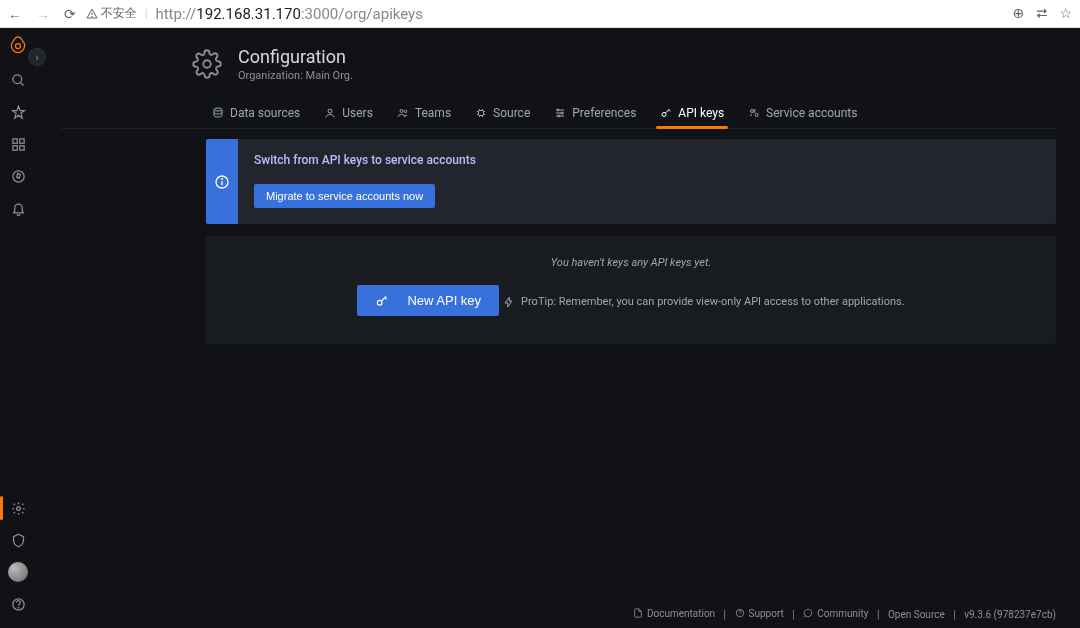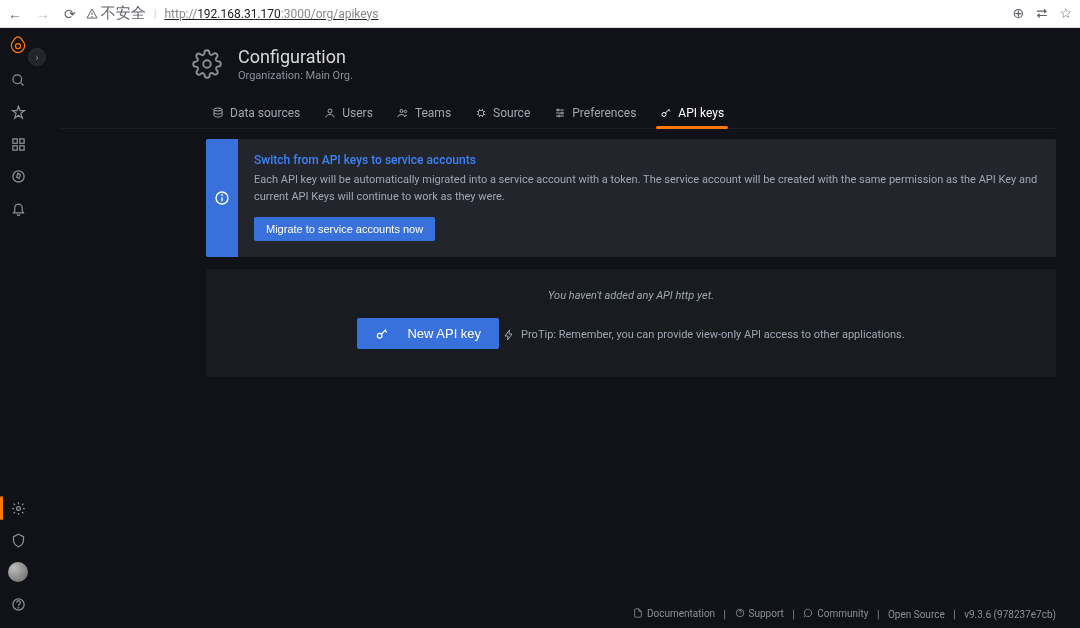--- a/index.html
+++ b/index.html
@@ -20,22 +20,22 @@
   align-items: center;
   padding: 0 8px;
   font-size: 11px;
   color: #5f6368;
   gap: 10px;
   border-bottom: 1px solid #ddd;
 }
 .browser-nav { display: flex; gap: 14px; align-items: center; }
 .browser-nav span { font-size: 14px; color: #5f6368; cursor: default; }
 .addr-wrap { display: flex; align-items: center; gap: 8px; flex: 1; }
-.warn-badge { display: inline-flex; align-items: center; gap: 3px; font-size: 15px; color: #5f6368; }
-.url-text { color: #202124; font-size: 12px; text-decoration: underline; }
+.warn-badge { display: inline-flex; align-items: center; gap: 3px; font-size: 12px; color: #5f6368; }
+.url-text { color: #202124; font-size: 15px; }
 .url-host { color: #202124; }
 .url-rest { color: #888; }
 .browser-actions { display: flex; gap: 12px; margin-left: auto; font-size: 14px; color: #5f6368; }
 
 .app { flex: 1; display: flex; height: calc(100% - 28px); position: relative; }
 .sidebar {
   width: 36px;
   background: #111217;
   display: flex;
   flex-direction: column;
@@ -130,21 +130,21 @@
 .info-banner .stripe {
   width: 32px;
   background: #3871dc;
   display: flex;
   align-items: center;
   justify-content: center;
   color: #fff;
   flex-shrink: 0;
 }
 .info-banner .body { padding: 14px 16px 16px; }
-.info-banner .title { font-size: 12px; font-weight: 500; color: #3b82f6; margin-bottom: 5px; }
+.info-banner .title { font-size: 12px; font-weight: 500; color: #c4b5fd; margin-bottom: 5px; }
 .info-banner .desc { font-size: 11px; color: #9fa7b3; line-height: 1.5; }
 .btn-primary {
   display: inline-flex; align-items: center; gap: 6px;
   background: #3871dc;
   color: #fff;
   font-size: 11px;
   padding: 6px 12px;
   border: none;
   border-radius: 2px;
   cursor: pointer;
@@ -336,40 +336,47 @@
           </svg>
         <span>Preferences</span>
       </div>
       <div class="tab active">
         <svg viewBox="0 0 24 24" fill="none" stroke="currentColor" stroke-width="2">
             <circle cx="8" cy="15" r="4"></circle>
             <path d="M11 12l8-8M17 6l3 3"></path>
           </svg>
         <span>API keys</span>
       </div>
+      <div class="tab">
+        <svg viewBox="0 0 24 24" fill="none" stroke="currentColor" stroke-width="2">
+            <circle cx="8" cy="8" r="3"></circle>
+            <circle cx="17" cy="16" r="3"></circle>
+            <path d="M10.5 6l5 0M10.5 10l5 0M6 14v4"></path>
+          </svg>
+        <span>Service accounts</span>
+      </div>
     </div>
 
     <div class="content">
       <div class="info-banner">
         <div class="stripe">
           <svg width="16" height="16" viewBox="0 0 24 24" fill="none" stroke="#fff" stroke-width="2">
               <circle cx="12" cy="12" r="9"></circle>
               <line x1="12" y1="11" x2="12" y2="17"></line>
               <circle cx="12" cy="7.5" r="0.5" fill="#fff"></circle>
             </svg>
         </div>
         <div class="body">
           <div class="title">Switch from API keys to service accounts</div>
-          <div class="desc">Each API key will be automatically migrated into a service account with a token. The service account will be created with the same permission as the API Key and current API Keys will continue to work as they were.</div>
           <button class="btn-primary">Migrate to service accounts now</button>
         </div>
       </div>
 
       <div class="panel">
-        <div class="empty-text">You haven't added any API http yet.</div>
+        <div class="empty-text">You haven't keys any API keys yet.</div>
         <button class="btn-new">
           <svg viewBox="0 0 24 24" fill="none" stroke="currentColor" stroke-width="2">
               <circle cx="8" cy="15" r="4"></circle>
               <path d="M11 12l8-8M17 6l3 3"></path>
             </svg>
           <span>New API key</span>
         </button>
         <div class="protip">
           <svg width="12" height="12" viewBox="0 0 24 24" fill="none" stroke="currentColor" stroke-width="2">
               <path d="M13 2L4 14h6l-1 8 9-12h-6z"></path>

